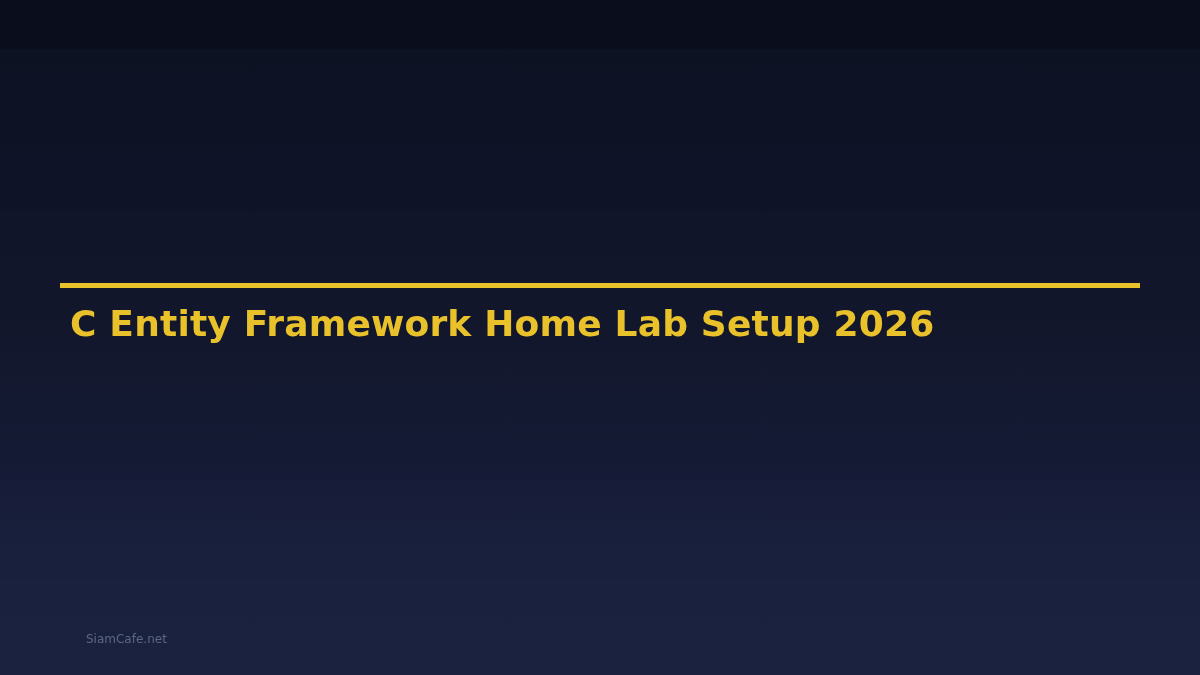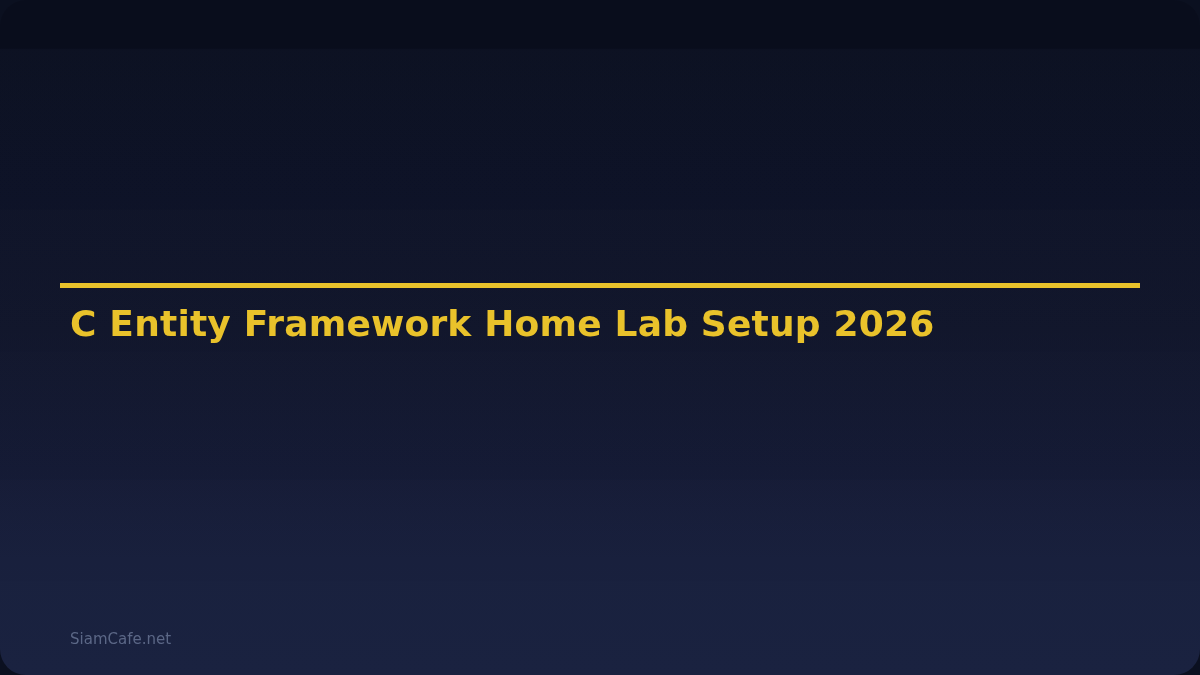--- a/index.html
+++ b/index.html
@@ -20,21 +20,20 @@
         to bottom,
         #090d1c 0px,
         #090d1c 48px,
         #0b1021 50px,
         #0c1126 200px,
         #0e1329 330px,
         #101631 470px,
         #121a38 560px,
         #131b3a 675px
       );
-    border-radius: 26px;
   }
 
   
   #slide::before {
     content: "";
     position: absolute;
     inset: 0;
     pointer-events: none;
     background:
       linear-gradient(to bottom,
@@ -74,23 +73,23 @@
     font-size: 36px;
     font-weight: 700;
     line-height: 42px;
     letter-spacing: 0.2px;
     color: #e9c22b;
     white-space: nowrap;
   }
 
   
   #footer-source {
-    left: 70px;
+    left: 86px;
     top: 629px;
-    font-size: 15px;
+    font-size: 12px;
     font-weight: 400;
     line-height: 20px;
     color: #5b6786;
     white-space: nowrap;
   }
 </style>
 </head>
 <body>
 
 <div id="slide">

